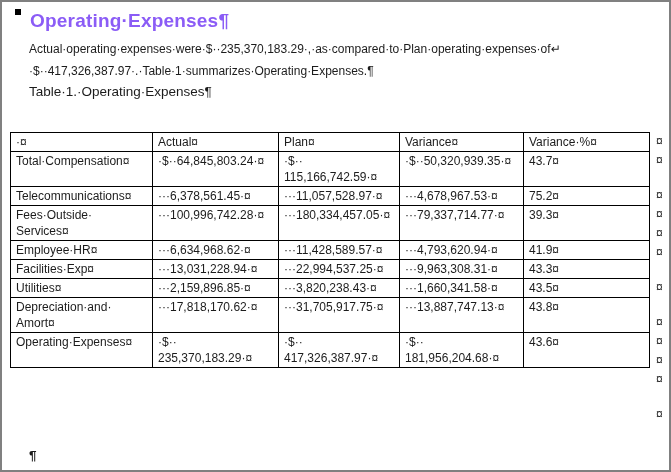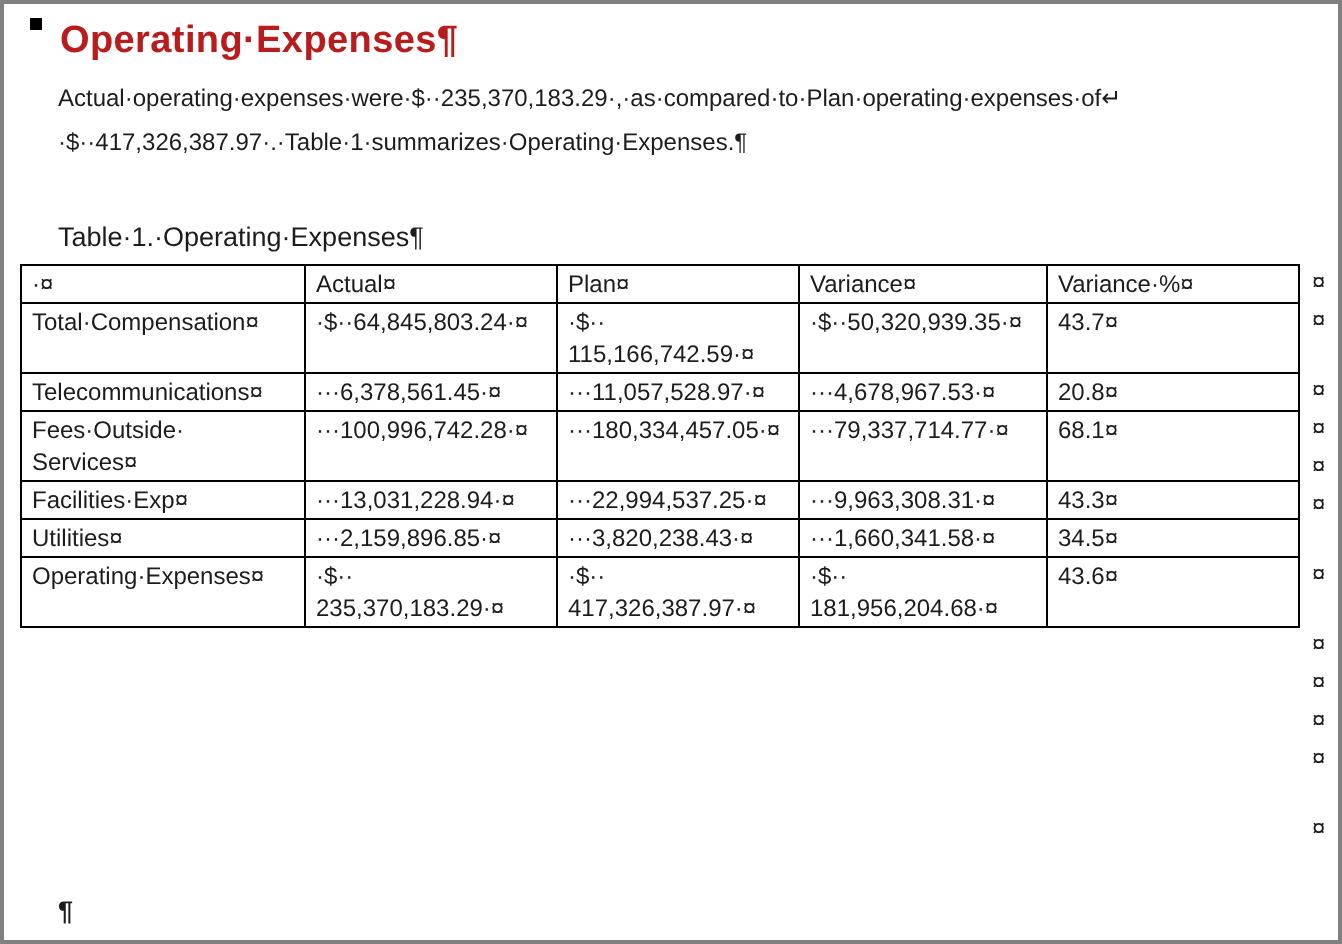--- a/index.html
+++ b/index.html
@@ -13,31 +13,31 @@
     color:#1c1c1c;
     overflow:hidden;
   }
   .anchor-square {
     position:absolute; left:13px; top:7px;
     width:6px; height:6px; background:#000;
   }
   .doc-title {
     position:absolute; left:28px; top:8px;
     margin:0; font-size:19px; font-weight:bold;
-    color:#b91c1c; letter-spacing:0.2px;
+    color:#8b5cf6; letter-spacing:0.2px;
     white-space:nowrap;
   }
   .doc-title .pilcrow { font-weight:bold; }
   .body-par {
     position:absolute; left:27px; top:36px;
     margin:0; font-size:12px; line-height:22px;
     white-space:nowrap;
   }
   .caption-par {
-    position:absolute; left:27px; top:108px;
+    position:absolute; left:27px; top:81px;
     margin:0; font-size:13.5px; line-height:18px;
     white-space:nowrap;
   }
   .table-wrap { position:absolute; left:8px; top:130px; }
   table.ops {
     border-collapse:collapse; table-layout:fixed;
     font-size:12px;
   }
   table.ops th, table.ops td {
     border:1px solid #000;
@@ -103,43 +103,58 @@
             <td>·$··
 115,166,742.59·¤</td>
             <td>·$··50,320,939.35·¤</td>
             <td>43.7¤</td>
           </tr>
           <tr>
             <td>Telecommunications¤</td>
             <td>···6,378,561.45·¤</td>
             <td>···11,057,528.97·¤</td>
             <td>···4,678,967.53·¤</td>
-            <td>20.8¤</td>
+            <td>75.2¤</td>
           </tr>
           <tr>
             <td>Fees·Outside·
 Services¤</td>
             <td>···100,996,742.28·¤</td>
             <td>···180,334,457.05·¤</td>
             <td>···79,337,714.77·¤</td>
-            <td>68.1¤</td>
+            <td>39.3¤</td>
+          </tr>
+          <tr>
+            <td>Employee·HR¤</td>
+            <td>···6,634,968.62·¤</td>
+            <td>···11,428,589.57·¤</td>
+            <td>···4,793,620.94·¤</td>
+            <td>41.9¤</td>
           </tr>
           <tr>
             <td>Facilities·<span class="misspelled">Exp</span>¤</td>
             <td>···13,031,228.94·¤</td>
             <td>···22,994,537.25·¤</td>
             <td>···9,963,308.31·¤</td>
             <td>43.3¤</td>
           </tr>
           <tr>
             <td>Utilities¤</td>
             <td>···2,159,896.85·¤</td>
             <td>···3,820,238.43·¤</td>
             <td>···1,660,341.58·¤</td>
-            <td>34.5¤</td>
+            <td>43.5¤</td>
+          </tr>
+          <tr>
+            <td>Depreciation·and·
+<span class="misspelled">Amort</span>¤</td>
+            <td>···17,818,170.62·¤</td>
+            <td>···31,705,917.75·¤</td>
+            <td>···13,887,747.13·¤</td>
+            <td>43.8¤</td>
           </tr>
           <tr>
             <td>Operating·Expenses¤</td>
             <td>·$··
 235,370,183.29·¤</td>
             <td>·$··
 417,326,387.97·¤</td>
             <td>·$··
 181,956,204.68·¤</td>
             <td>43.6¤</td>

